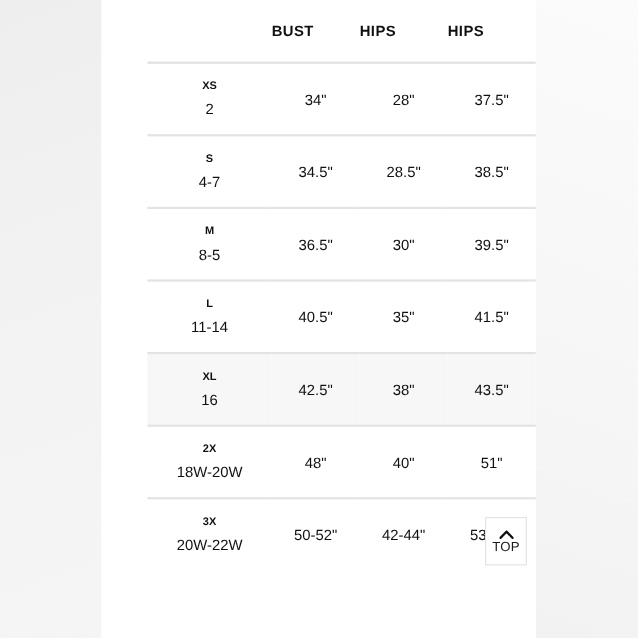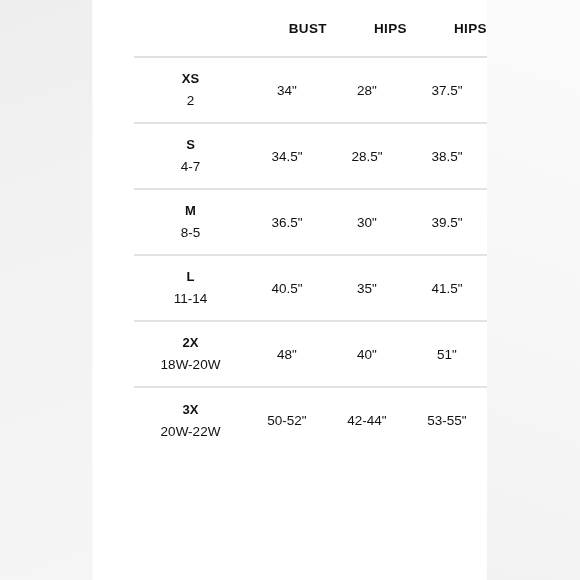--- a/index.html
+++ b/index.html
@@ -68,21 +68,21 @@
 
   #size-table col.c-size  { width: 113px; }
   #size-table col.c-bust  { width: 80px; }
   #size-table col.c-waist { width: 80px; }
   #size-table col.c-hips  { width: 80px; }
 
   thead th {
     height: 56px;
     padding: 0;
     vertical-align: middle;
-    text-align: right;
+    text-align: left;
     font-size: 13.5px;
     font-weight: bold;
     letter-spacing: 0.4px;
     color: #111111;
     border-bottom: 2px solid #e0e0e0;
   }
   thead th.size-head {
     border-bottom: 2px solid #e0e0e0;
   }
 
@@ -101,21 +101,21 @@
     border-bottom: none;
   }
 
   tbody tr.highlight td {
     background: #f7f7f7;
   }
 
   .size-name {
     display: block;
     font-weight: bold;
-    font-size: 13px;
+    font-size: 10px;
     color: #111111;
     line-height: 1.0;
     margin-bottom: 9px;
   }
   .size-range {
     display: block;
     font-weight: normal;
     font-size: 13.5px;
     color: #111111;
     line-height: 1.0;
@@ -221,20 +221,29 @@
         <tr>
           <td>
             <span class="size-name">L</span>
             <span class="size-range">11-14</span>
           </td>
           <td class="measure">40.5"</td>
           <td class="measure">35"</td>
           <td class="measure">41.5"</td>
         </tr>
 
+        <tr class="highlight">
+          <td>
+            <span class="size-name">XL</span>
+            <span class="size-range">16</span>
+          </td>
+          <td class="measure">42.5"</td>
+          <td class="measure">38"</td>
+          <td class="measure">43.5"</td>
+        </tr>
 
 
         <tr>
           <td>
             <span class="size-name">2X</span>
             <span class="size-range">18W-20W</span>
           </td>
           <td class="measure">48"</td>
           <td class="measure">40"</td>
           <td class="measure">51"</td>
@@ -248,14 +257,22 @@
           <td class="measure">50-52"</td>
           <td class="measure">42-44"</td>
           <td class="measure">53-55"</td>
         </tr>
 
       </tbody>
     </table>
 
   </div>
 
+  <div id="top-button">
+    <span class="chev">
+      <svg width="13" height="8" viewBox="0 0 13 8" xmlns="http://www.w3.org/2000/svg">
+        <path d="M1 7 L6.5 1.4 L12 7" fill="none" stroke="#111111" stroke-width="2.1" stroke-linecap="square" stroke-linejoin="miter"></path>
+      </svg>
+    </span>
+    <span class="top-label">TOP</span>
+  </div>
 
 </div>
 
 </body></html>

